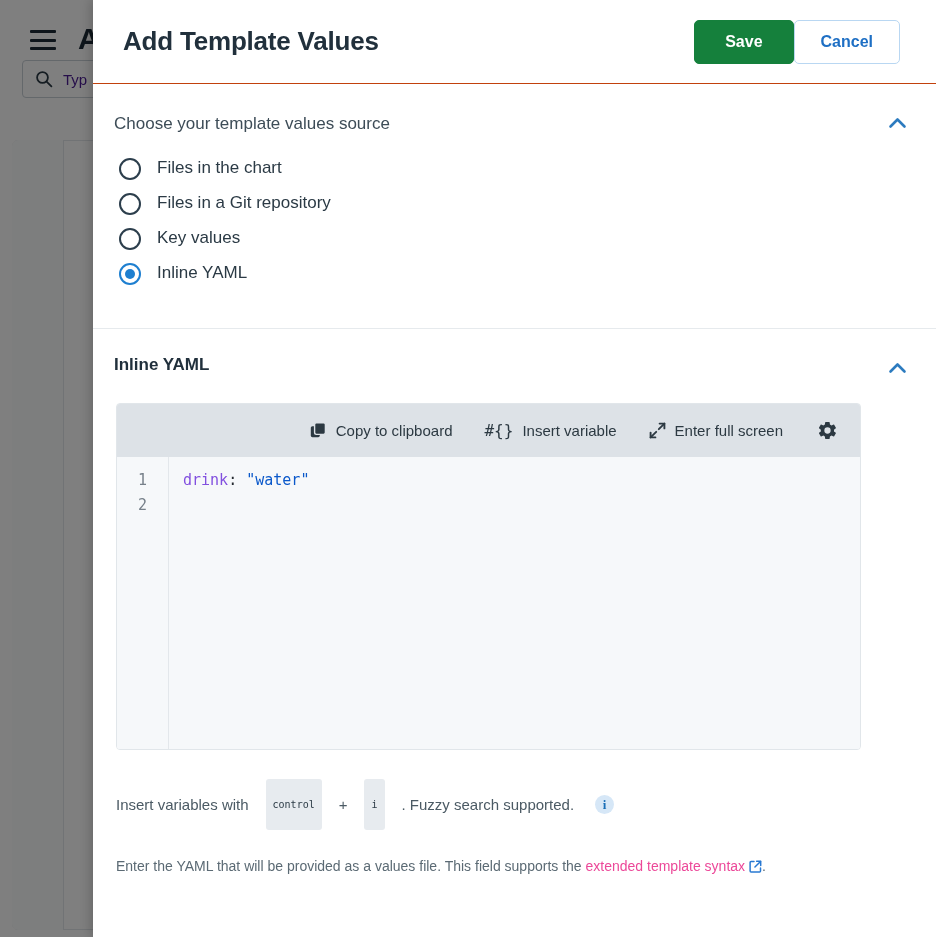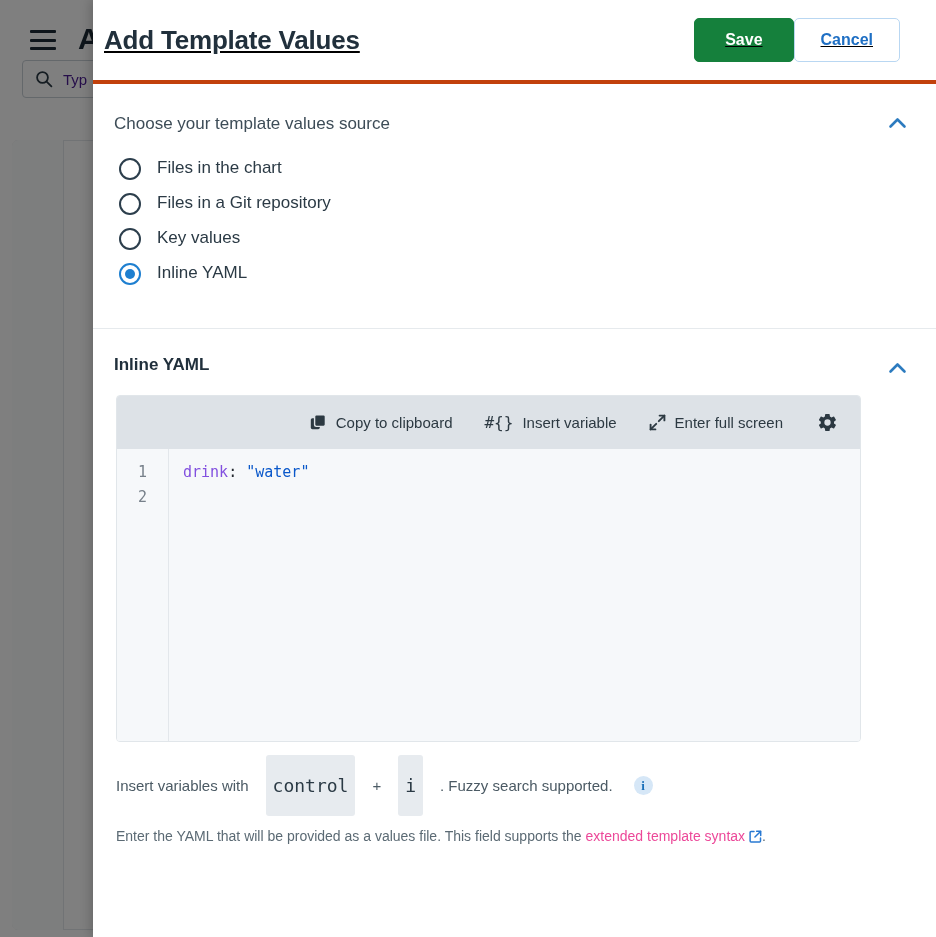--- a/index.html
+++ b/index.html
@@ -68,24 +68,23 @@
     width: 843px; height: 937px;
     background: #ffffff;
     box-shadow: -3px 0 10px rgba(0,0,0,0.18);
     overflow: hidden;
   }
 
   
   #drawer-header {
     position: relative;
     height: 84px;
-    border-bottom: 4px solid #c2410c;
+    border-bottom: 1px solid #c2410c;
     display: flex; align-items: center;
-    padding: 0 22px 0 11px;
-    text-decoration: underline;
+    padding: 0 22px 0 30px;
   }
   #drawer-title {
     font-size: 26px; font-weight: 700; color: #21303c;
     letter-spacing: -0.2px;
     flex: 1;
   }
   .hdr-btn {
     height: 44px;
     border-radius: 5px;
     font-size: 16px;
@@ -157,21 +156,21 @@
     transform: translate(-50%,-50%);
   }
   .radio-label { font-size: 17px; color: #2b3a45; }
 
   #section-divider {
     height: 1px; background: #e6eaed; margin: 0;
   }
 
   
   #editor-wrap {
-    margin: 12px 0 0 2px;
+    margin: 20px 0 0 2px;
     width: 745px;
     border: 1px solid #e1e6ea;
     border-radius: 4px;
     overflow: hidden;
     background: #f5f7f9;
   }
   #editor-toolbar {
     height: 53px;
     background: #dde2e7;
     display: flex; align-items: center; justify-content: flex-end;
@@ -216,26 +215,26 @@
   .tok-str { color: #0a58ca; }
 
   
   #hint-row {
     margin: 13px 0 0 2px;
     font-size: 15px; color: #4b5a64;
     display: flex; align-items: center; gap: 12px;
   }
   .kbd {
     font-family: "DejaVu Sans Mono", monospace;
-    font-size: 18px;
+    font-size: 10px;
     background: #e7ebef;
     color: #2b3a45;
     border-radius: 3px;
     padding: 20px 7px;
-    margin: 0 5px;
+    margin: 16px 5px;
   }
   #info-badge {
     width: 19px; height: 19px; border-radius: 50%;
     background: #d6e7f7;
     color: #1a6fb8;
     font-size: 13px; font-weight: 700;
     font-family: "Liberation Serif", serif;
     display: inline-flex; align-items: center; justify-content: center;
     margin-left: 9px;
     cursor: pointer;

